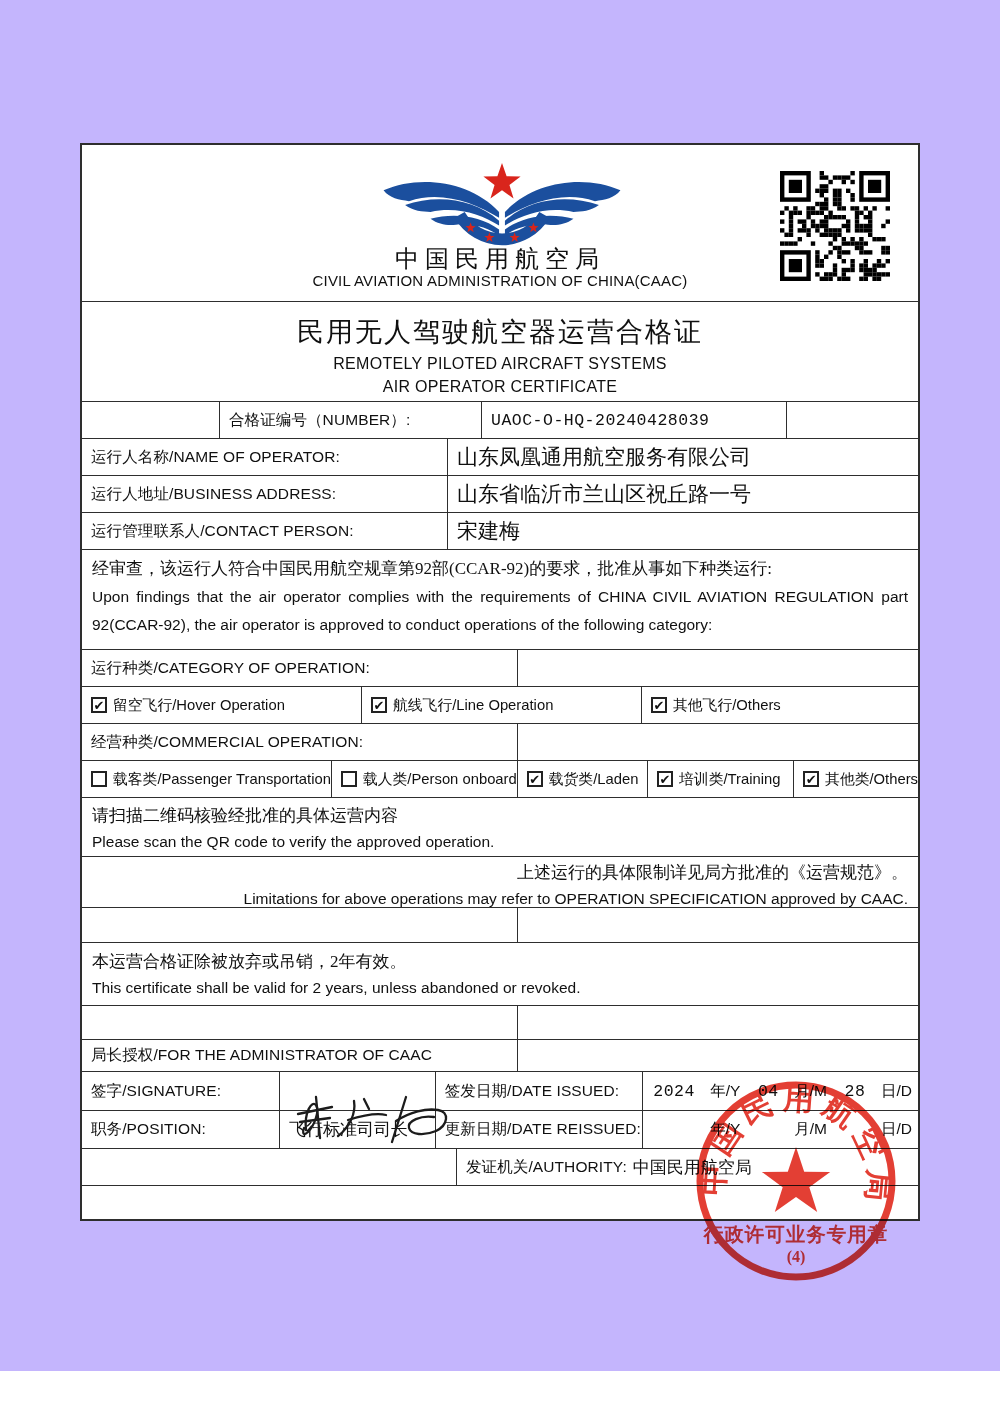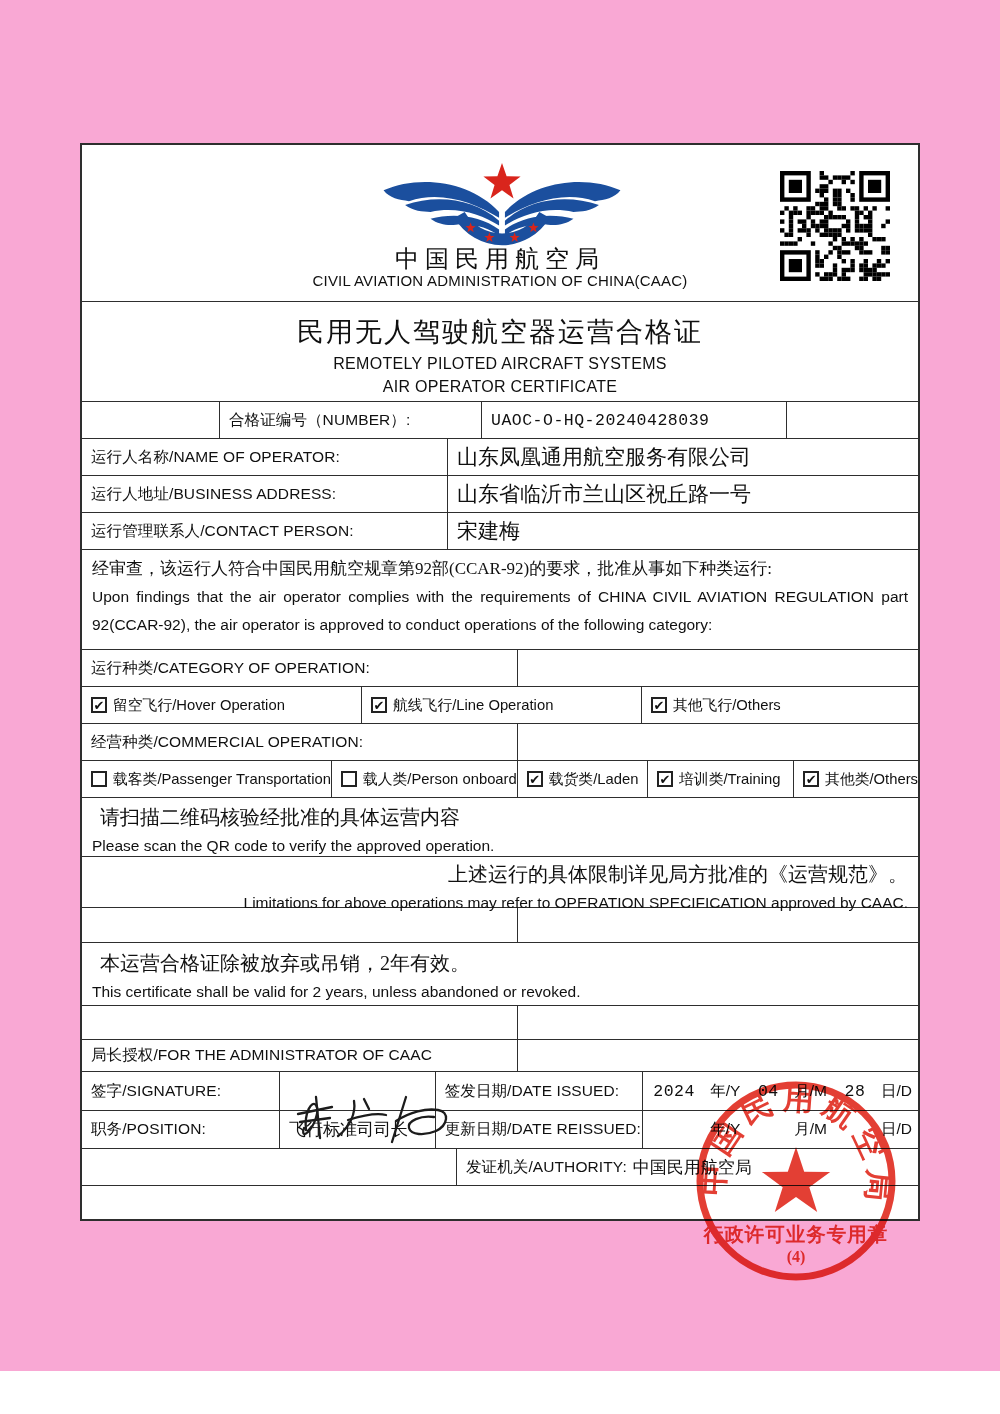--- a/index.html
+++ b/index.html
@@ -1,17 +1,17 @@
 <!DOCTYPE html>
 <html><head>
 <meta charset="utf-8">
 <style>
   * { margin:0; padding:0; box-sizing:border-box; }
   html,body { width:1000px; height:1414px; background:#ffffff; font-family:"Liberation Sans","DejaVu Sans",sans-serif; color:#101010; }
-  .page { position:relative; width:1000px; height:1371px; background:#f9a8d4; overflow:hidden; }
+  .page { position:relative; width:1000px; height:1371px; background:#c4b5fd; overflow:hidden; }
 
   .certificate { position:absolute; left:80px; top:143px; width:840px; height:1078px; border:2px solid #2e2e2e; background:#fff; }
 
   .row { display:flex; border-bottom:1.5px solid #2e2e2e; position:relative; }
   .row:last-child { border-bottom:none; }
   .cell { display:flex; align-items:center; padding-left:9px; border-right:1.5px solid #2e2e2e; overflow:visible; white-space:nowrap; }
   .cell.last { border-right:none; }
 
   .lbl { font-size:15.5px; color:#101010; letter-spacing:0.1px; }
   .val-cn { font-family:"Liberation Serif","DejaVu Serif",serif; font-size:21px; }
@@ -40,21 +40,21 @@
   .r-sec { height:37px; }
   .r-opts { height:37px; }
 
   .cb { width:16px; height:16px; border:2px solid #222; display:inline-flex; align-items:center; justify-content:center; margin-right:6px; flex:0 0 auto; background:#fff; }
   .cb.on::after { content:"✔"; font-size:13px; font-weight:bold; color:#111; line-height:1; }
   .opt-lbl { font-size:14.8px; }
 
   .r-note { height:59px; display:block; padding:6px 10px 0 10px; }
   .r-limit { height:51px; display:block; padding:4px 10px 0 10px;text-align:right; }
   .r-valid { height:63px; display:block; padding:7px 10px 0 10px; }
-  .note-cn { font-family:"Liberation Serif","DejaVu Serif",serif; font-size:20px; margin-bottom:6px;margin-left:8px; }
+  .note-cn { font-family:"Liberation Serif","DejaVu Serif",serif; font-size:17px; margin-bottom:6px; }
   .note-en { font-size:15.5px; }
 
   .r-empty1 { height:35px; }
   .r-empty2 { height:34px; }
   .r-admin { height:32px; }
   .r-sign { height:39px; }
   .r-pos { height:38px; }
   .r-auth { height:37px; }
 
   .w138{width:138px;} .w262{width:262px;} .w305{width:305px;}

